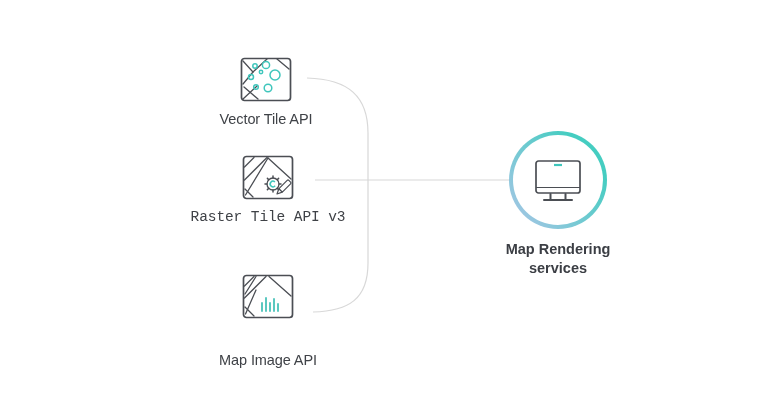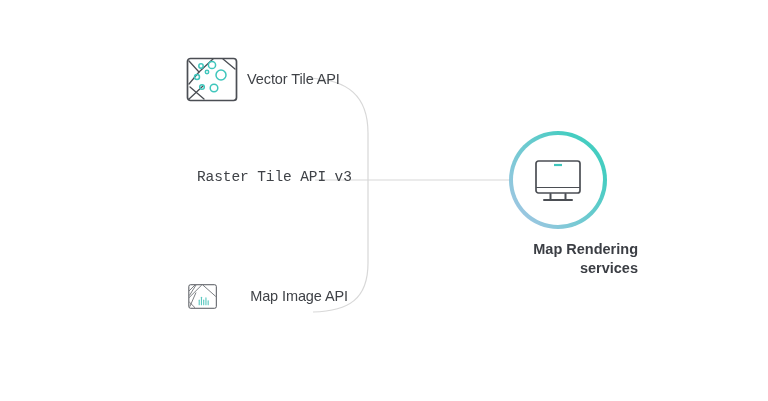--- a/index.html
+++ b/index.html
@@ -13,21 +13,21 @@
   }
   .connectors {
     position: absolute;
     left: 0; top: 0;
     width: 768px; height: 401px;
     pointer-events: none;
   }
   .node {
     position: absolute;
     display: flex;
-    flex-direction: row;
+    flex-direction: column;
     align-items: center;
     gap: 9px;
     width: 160px;
     text-align: center;
   }
   .node-label {
     font-size: 14.5px;
     font-weight: 500;
     letter-spacing: -0.1px;
     color: #3f4247;
@@ -48,21 +48,21 @@
       linear-gradient(50deg, #a2c6e4 8%, #45cdc1 78%) border-box;
     display: flex;
     align-items: center;
     justify-content: center;
   }
   .target-label {
     position: absolute;
     left: 478px;
     top: 240px;
     width: 160px;
-    text-align: right;
+    text-align: center;
     font-size: 14.5px;
     font-weight: 700;
     color: #3b3e44;
     line-height: 19px;
   }
   .tile-icon { display: block; }
 </style>
 </head>
 <body>
 

